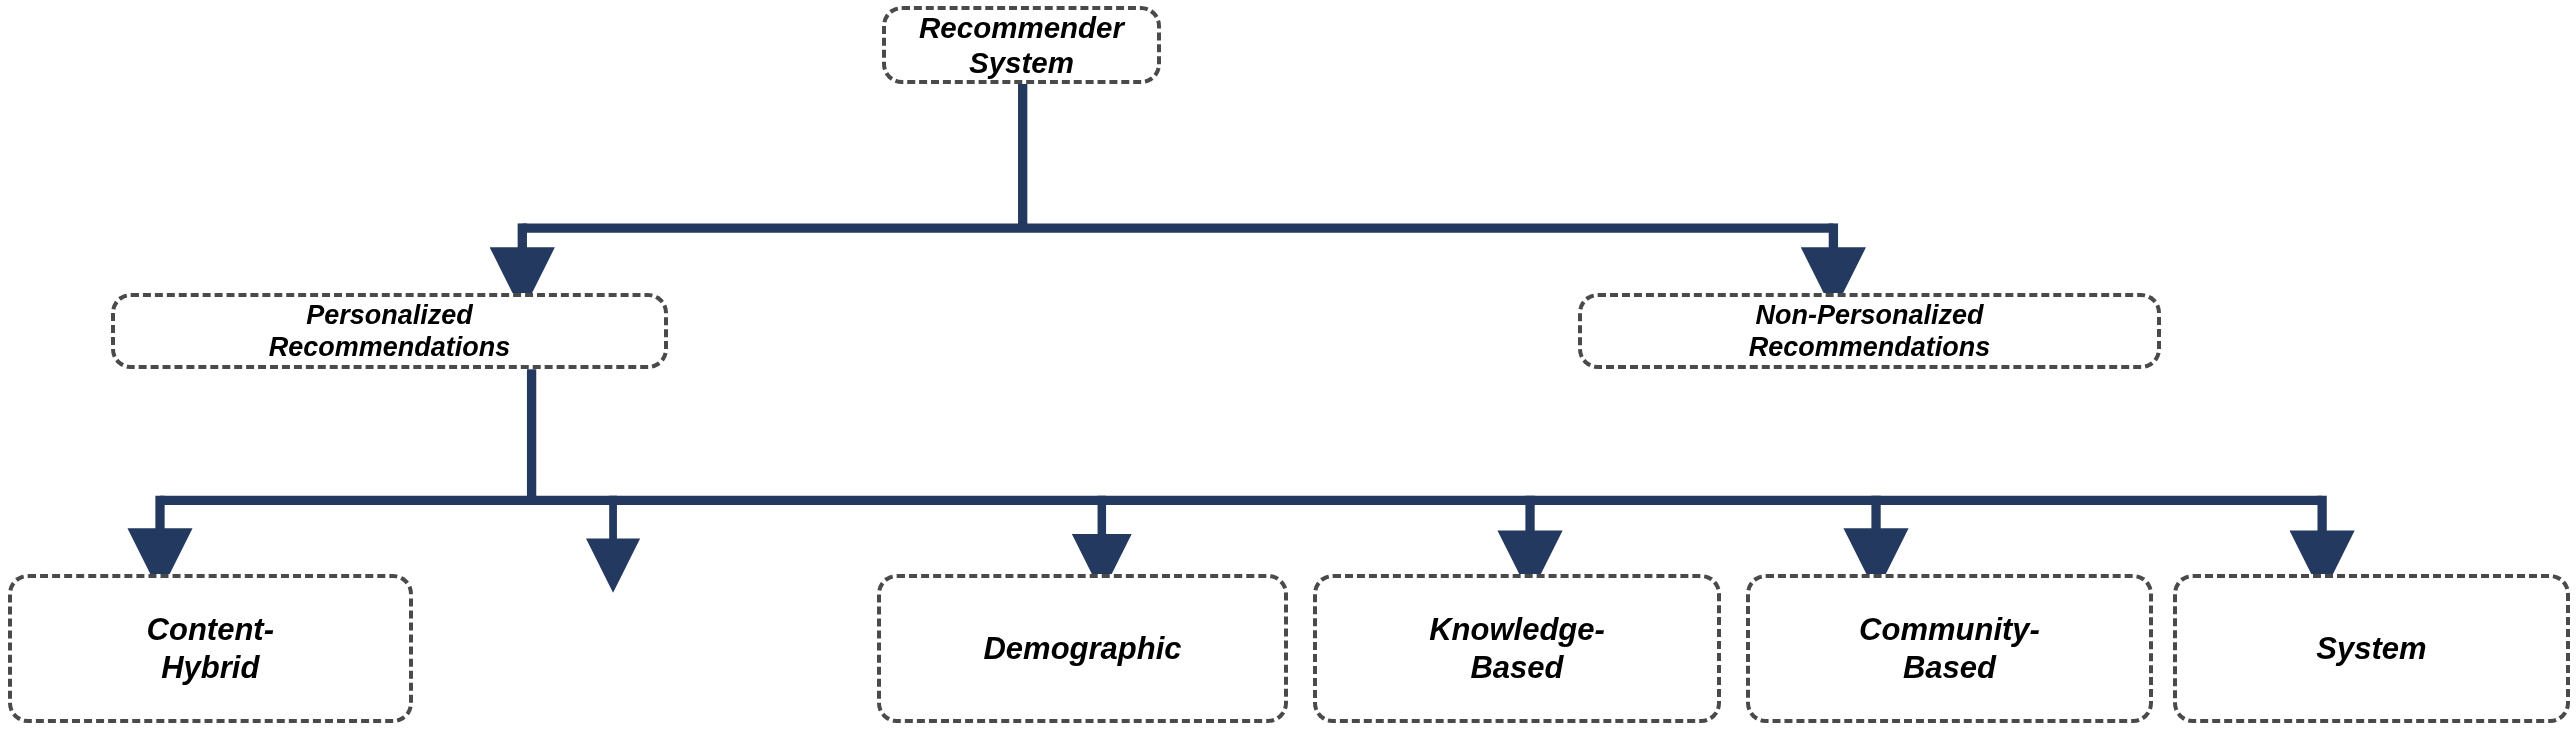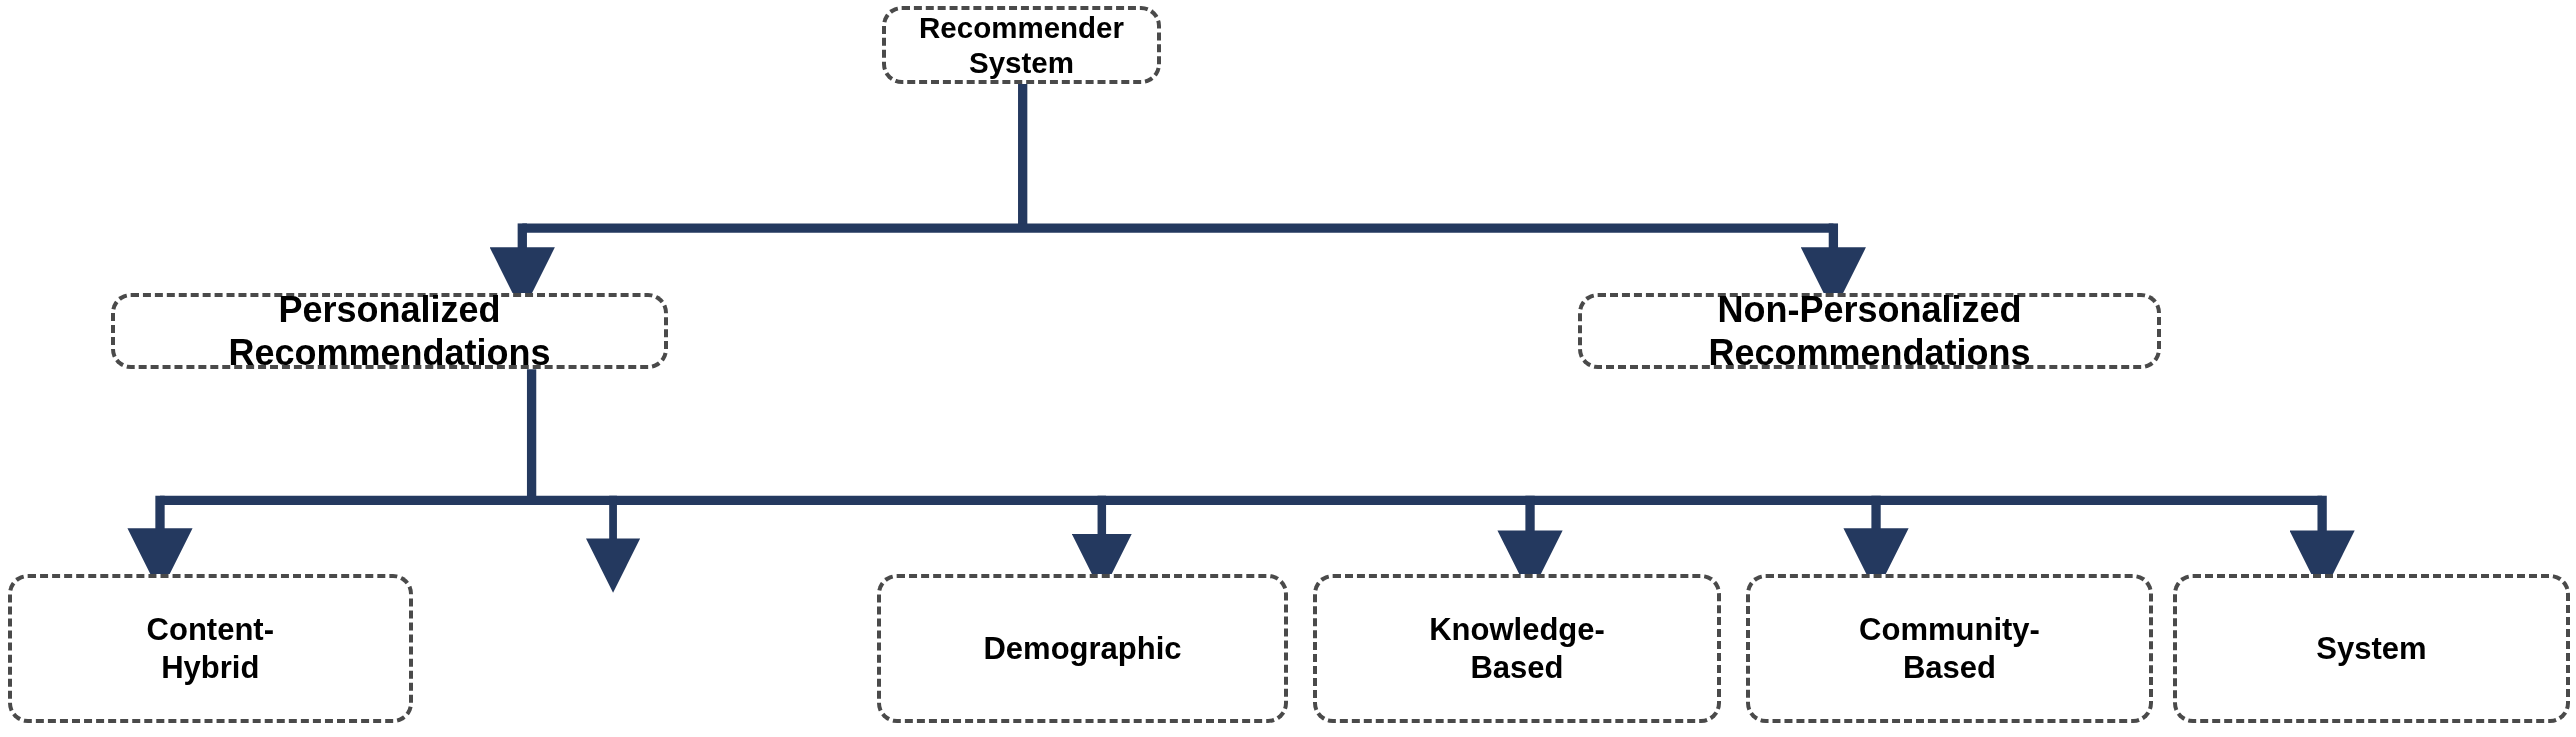--- a/index.html
+++ b/index.html
@@ -9,20 +9,21 @@
   }
   body {
     font-family: "Liberation Sans", sans-serif;
   }
   #diagram-root {
     position: relative;
     width: 2576px;
     height: 737px;
     background: #ffffff;
     overflow: hidden;
+    font-style: italic;
   }
   #edge-layer {
     position: absolute;
     left: 0;
     top: 0;
     width: 2576px;
     height: 737px;
     pointer-events: none;
   }
   .node {
@@ -44,21 +45,21 @@
   .node-root {
     left: 882px;
     top: 6.2px;
     width: 279px;
     height: 78px;
     font-size: 29.5px;
   }
   .node-l2 {
     top: 293px;
     height: 76px;
-    font-size: 36px;
+    font-size: 27px;
   }
   .node-l2-a { left: 111px;  width: 557px; }
   .node-l2-b { left: 1578px; width: 583px; }
   .node-l3 {
     top: 574px;
     height: 149px;
     font-size: 31px;
   }
   .node-l3-a { left: 7.8px;   width: 405px; }
   .node-l3-b { left: 444px;  width: 403px; }

